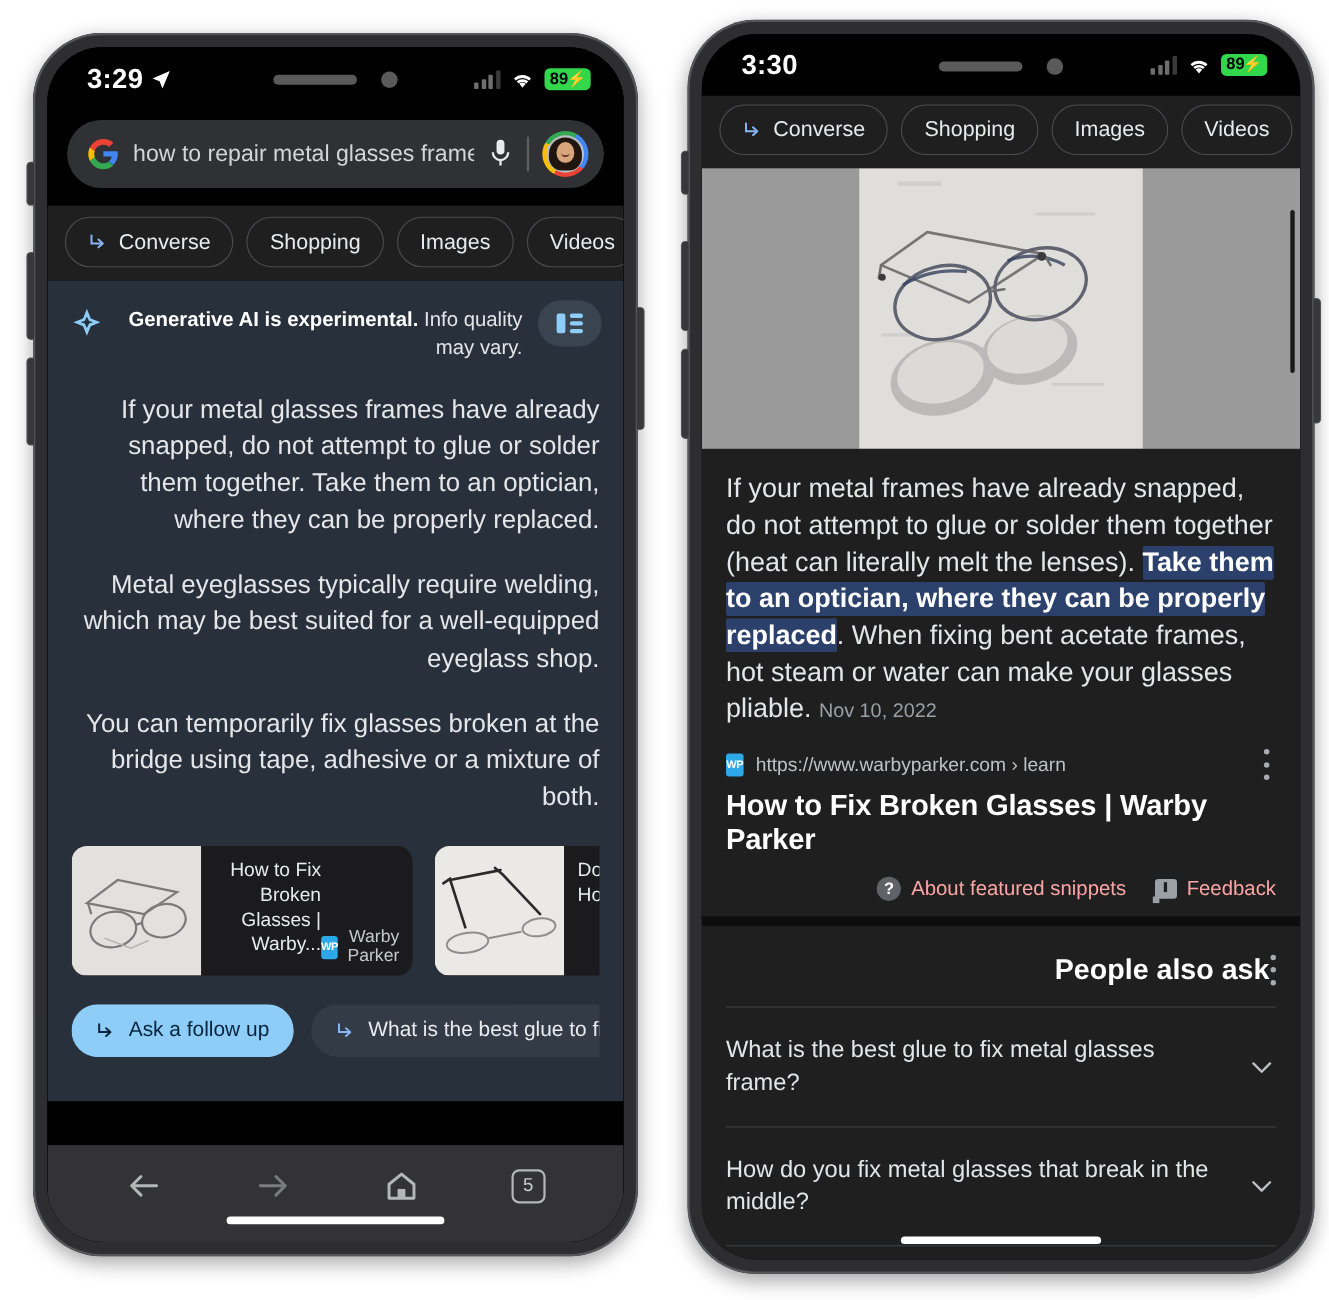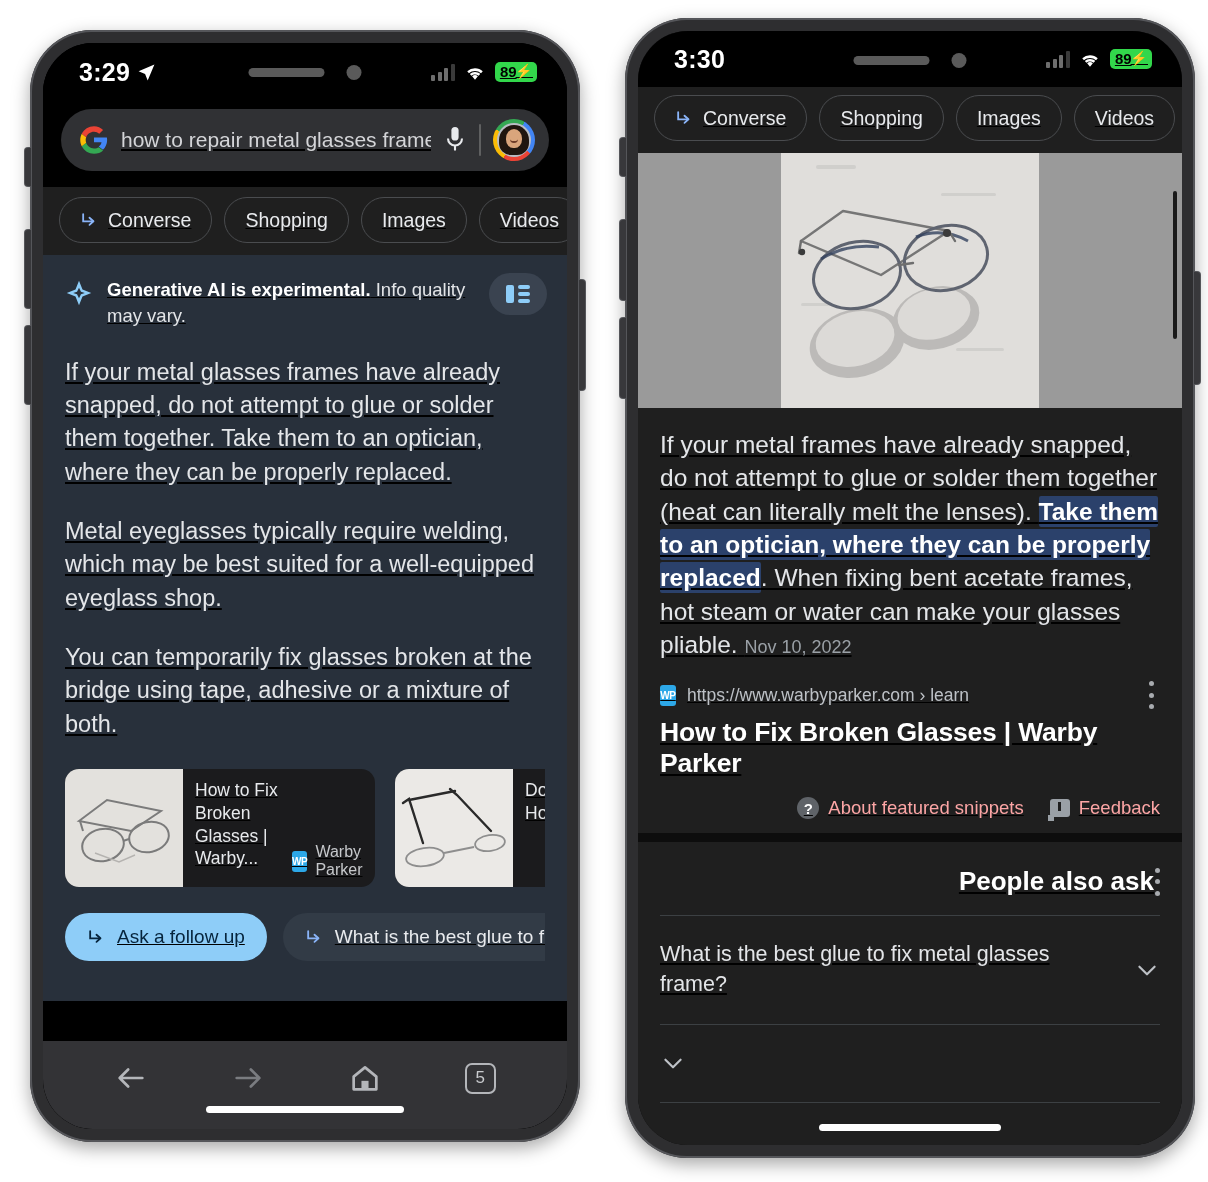--- a/index.html
+++ b/index.html
@@ -28,21 +28,21 @@
   }
   #phone-left  { left: 30px;  top: 30px;  width: 550px; height: 1112px; }
   #phone-right { left: 625px; top: 18px;  width: 570px; height: 1140px; }
 
   
   .side-btn { position: absolute; background: #38383b; box-shadow: 0 0 0 1px #55565a; }
   .sb-left  { border-radius: 3px 0 0 3px; left: -5px; width: 6px; }
   .sb-right { border-radius: 0 3px 3px 0; right: -5px; width: 6px; }
 
   
-  .screen { position: absolute; inset: 0; background: #000; overflow: hidden; text-decoration: underline; }
+  .screen { position: absolute; inset: 0; background: #000; overflow: hidden; }
 
   
   .statusbar {
     position: relative; height: 58px; background: #000;
     display: flex; align-items: center; color: #fff;
   }
   .sb-time {
     font-size: 25px; font-weight: 700; letter-spacing: .3px;
     margin-left: 36px; display: flex; align-items: center; gap: 7px;
   }
@@ -111,21 +111,21 @@
     display: flex; gap: 12px; white-space: nowrap; overflow: hidden;
   }
   .chip {
     border: 1px solid #4a4c4f; border-radius: 26px; height: 46px;
     display: flex; align-items: center; gap: 9px;
     padding: 0 20px; color: #e8eaed; font-size: 19.5px; flex: 0 0 auto;
   }
   .chip .arrow-ico { width: 19px; height: 19px; display: block; }
 
   
-  .aipanel { background: #28303b; padding: 22px 22px 18px; position: relative; }
+  .aipanel { background: #28303b; padding: 22px 22px 18px; position: relative; text-align: right; }
   .disclaimer { display: flex; gap: 14px; align-items: flex-start; padding-right: 70px; }
   .spark { width: 28px; height: 28px; flex: 0 0 28px; margin-top: 2px; }
   .disc-text { color: #e3e5e8; font-size: 18.5px; line-height: 1.42; }
   .disc-text b { font-weight: 700; color: #fff; }
   .layout-btn {
     position: absolute; right: 20px; top: 18px;
     width: 58px; height: 42px; border-radius: 22px; background: #3a4350;
     display: flex; align-items: center; justify-content: center; gap: 4px;
   }
   .layout-btn .lb { width: 8px; height: 18px; background: #8ecdf8; border-radius: 2px; }
@@ -575,20 +575,21 @@
               </span>
           </div>
 
           <div class="paa-row">
             <span class="paa-q">What is the best glue to fix metal glasses frame?</span>
             <svg class="chev" viewBox="0 0 24 24">
               <path d="M5 9l7 7 7-7" fill="none" stroke="#bdc1c6" stroke-width="2" stroke-linecap="round" stroke-linejoin="round"></path>
             </svg>
           </div>
           <div class="paa-row">
+            <span class="paa-q">How do you fix metal glasses that break in the middle?</span>
             <svg class="chev" viewBox="0 0 24 24">
               <path d="M5 9l7 7 7-7" fill="none" stroke="#bdc1c6" stroke-width="2" stroke-linecap="round" stroke-linejoin="round"></path>
             </svg>
           </div>
           <div class="paa-row">
             
             
           </div>
 
         </div>

